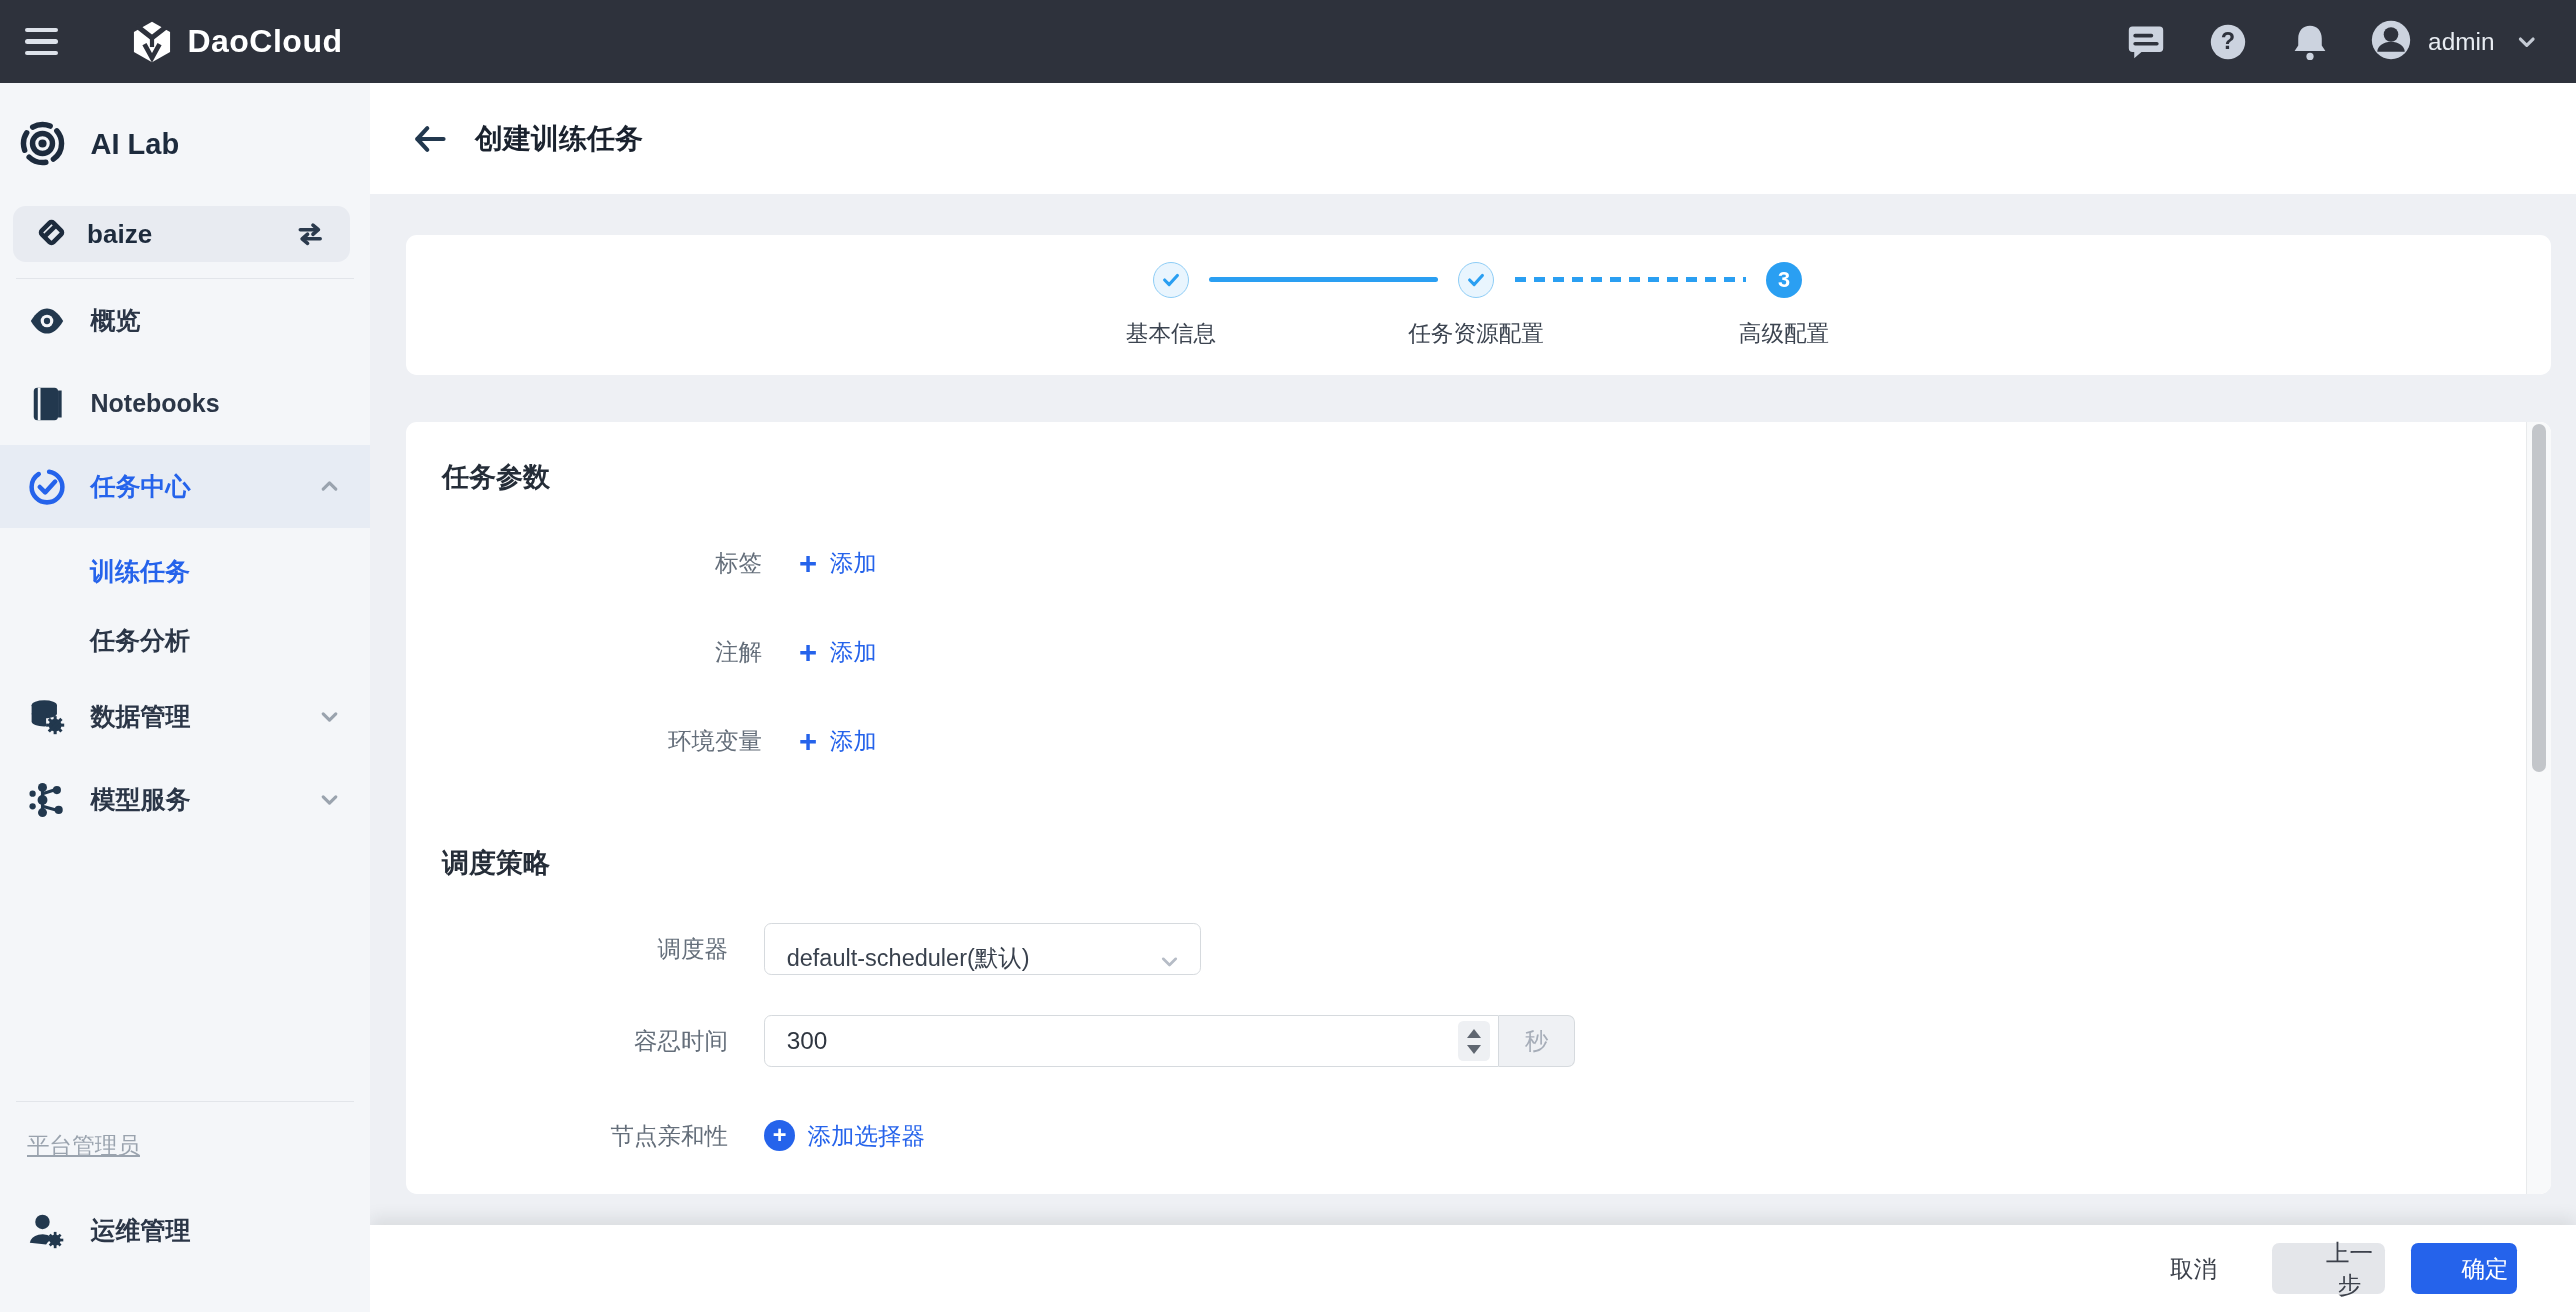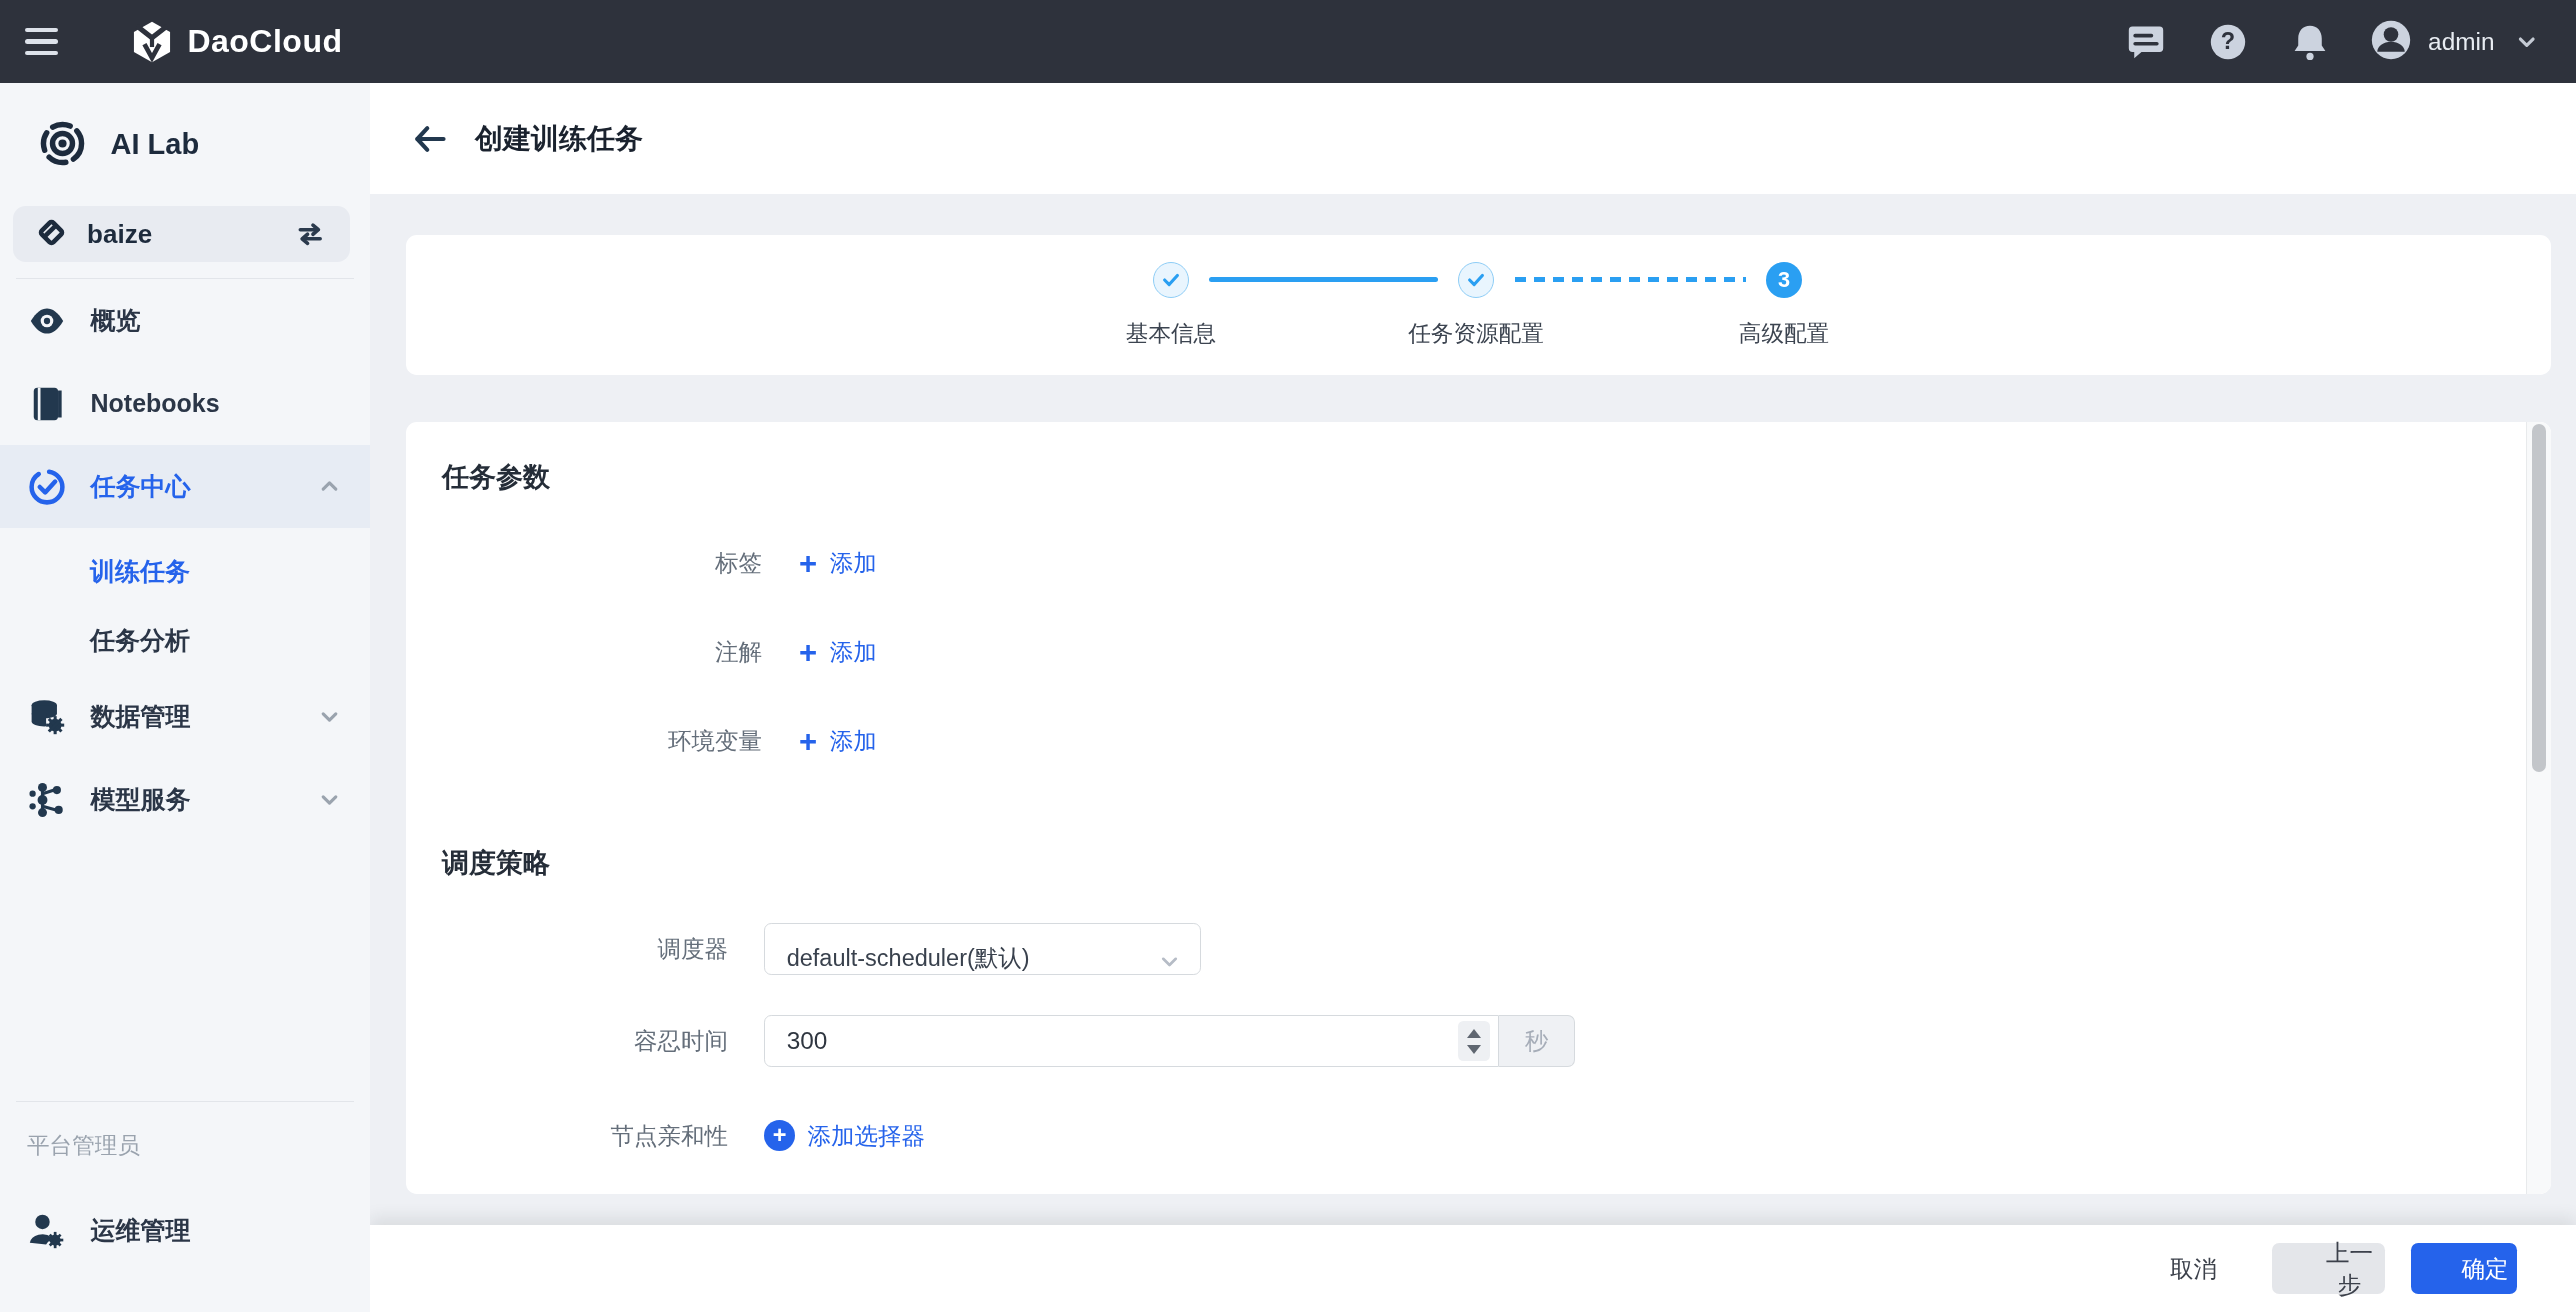--- a/index.html
+++ b/index.html
@@ -23,21 +23,21 @@
   .topbar-right { margin-left:auto; display:flex; align-items:center; margin-right:38px; }
   .tb-icon { width:40px; height:40px; display:flex; align-items:center; justify-content:center; margin-left:42px; cursor:pointer; }
   .tb-user { display:flex; align-items:center; margin-left:40px; cursor:pointer; }
   .tb-user .uname { color:#e8ecf2; font-size:24.4px; margin-left:16.2px; }
   .tb-user .chev { margin-left:20px; display:flex; }
   
   .sidebar {
     position:absolute; left:0; top:83px; width:370px; height:1229px;
     background:#f4f6f9; z-index:20;
   }
-  .product-row { height:123px; display:flex; align-items:center; padding-left:38px; gap:23.5px; }
+  .product-row { height:123px; display:flex; align-items:center; padding-left:18px; gap:23.5px; }
   .product-row .pname { font-size:29px; font-weight:700; color:#1d2b3d; }
   .ws-row {
     margin:0 20px 0 12.6px; height:56px; border-radius:12.6px; background:#e8ebf1;
     display:flex; align-items:center; padding:0 23.5px; cursor:pointer;
   }
   .ws-row .wname { font-size:26px; font-weight:700; color:#1d2b3d; margin-left:20px; }
   .ws-row .swap { margin-left:auto; display:flex; }
   .sb-divider { height:0; border-top:1.8px solid #e2e5ea; margin:16.2px 16.2px 0 16.2px; }
   .nav-item {
     height:83px; display:flex; align-items:center; padding:0 27px; cursor:pointer;
@@ -48,21 +48,21 @@
   .nav-item .nchev { margin-left:auto; display:flex; }
   .nav-item.active { background:#e7ecf4; }
   .nav-item.active .nlabel { color:#2563eb; }
   .sub-item {
     height:69px; display:flex; align-items:center; padding-left:90px; cursor:pointer;
     font-size:25px; font-weight:600; color:#2b3647;
   }
   .sub-item.active { color:#2563eb; }
   .sidebar-bottom { position:absolute; left:0; right:0; bottom:40px; }
   .sb-bdivider { border-top:1.8px solid #e2e5ea; margin:0 16.2px; }
-  .sb-role { height:87px; display:flex; align-items:center; padding-left:27px; font-size:22.6px; color:#9aa3ae; }
+  .sb-role { height:87px; display:flex; align-items:center; padding-left:27px; font-size:22.6px; color:#9aa3ae;text-decoration:underline; }
   
   .page-header {
     position:absolute; left:370px; top:83px; width:2206px; height:111px; background:#ffffff;
     display:flex; align-items:center; padding-left:40px; gap:25px; z-index:10;
   }
   .back-btn { width:40px; height:40px; display:flex; align-items:center; justify-content:center; cursor:pointer; }
   .page-title { font-size:28px; font-weight:700; color:#1a222e; }
   
   .content { position:absolute; left:370px; top:194px; width:2206px; height:1032px; background:#eef0f4; }
   .card { position:absolute; background:#ffffff; border-radius:10.8px; }

